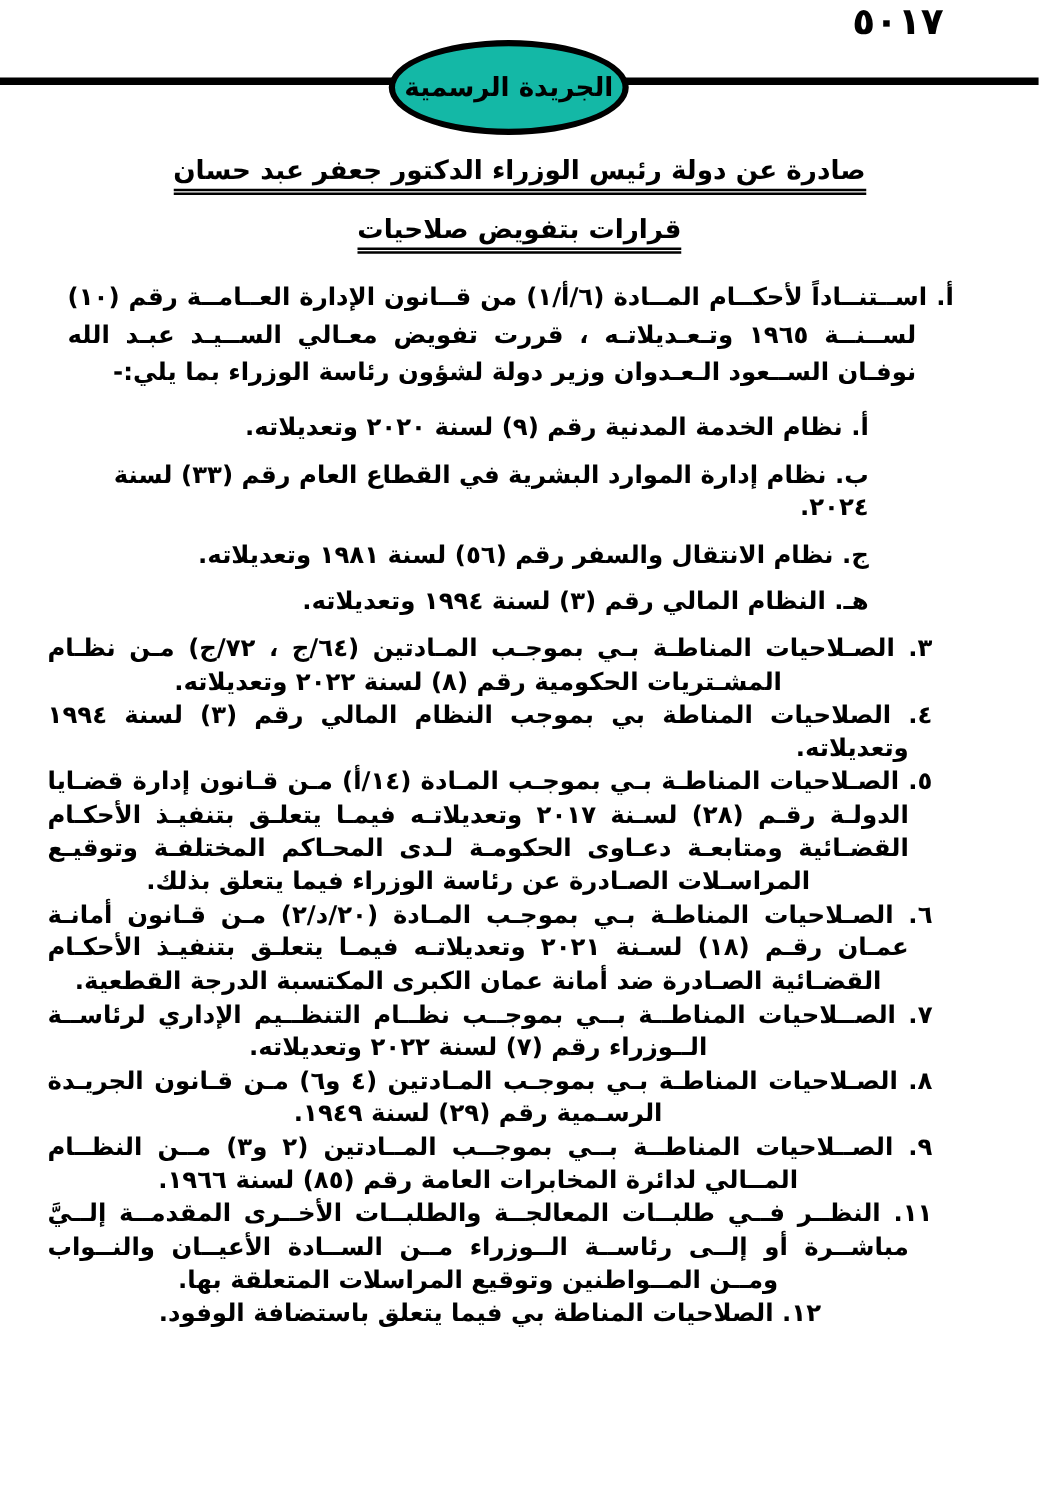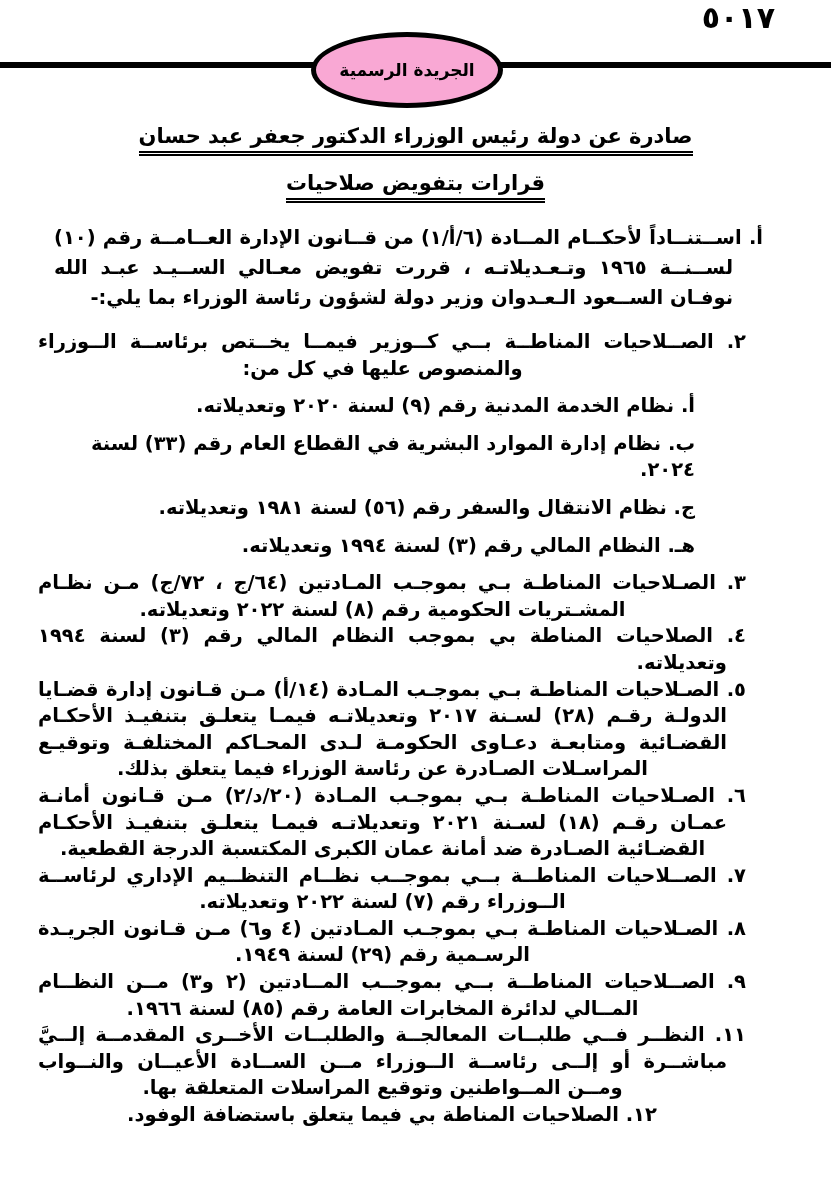--- a/index.html
+++ b/index.html
@@ -6,36 +6,36 @@
   body {
     width: 831px; height: 1200px;
     background: #ffffff; color: #000;
     font-family: "DejaVu Sans", sans-serif;
     font-weight: bold;
     direction: rtl;
     position: relative;
     overflow: hidden;
   }
   .page-number {
-    position: absolute; top: 0; right: 56px;
+    position: absolute; top: 0; right: 76px;
     font-size: 30px; letter-spacing: 9px;
     white-space: nowrap;
   }
   .header-band { position: relative; height: 110px; }
   .header-rule {
     position: absolute; top: 62px; right: 0;
     width: 831px; height: 6px; background: #000;
   }
   .gazette-seal {
     position: absolute; top: 32px; right: 328px;
     width: 182px; height: 66px;
     border: 5px solid #000; border-radius: 50%;
-    background: #f9a8d4;
+    background: #14b8a6;
     display: flex; align-items: center; justify-content: center;
-    font-size: 17px;
+    font-size: 21px;
   }
   .titles { text-align: center; margin-top: 14px; }
   .title-line { margin-bottom: 15px; }
   .title-text {
     display: inline-block;
     font-size: 21px;
     border-bottom: 5px double #000;
     padding-bottom: 3px;
   }
   .content {
@@ -78,21 +78,20 @@
   </div>
 </div>
 
 <div class="content">
 
   <p class="intro"><span class="marker">أ.</span> <span>اســتنــاداً لأحكــام المــادة (٦/أ/١) من قــانون الإدارة العــامــة رقم (١٠) لســنــة ١٩٦٥ وتـعـديلاتـه ، قررت تفويض معـالي الســيـد عبـد الله نوفـان الســعود الـعـدوان وزير دولة لشؤون رئاسة الوزراء بما يلي:-</span></p>
 
   <div class="list">
 
 
-    <p class="item center-last"><span class="marker">٢.</span> <span>الصــلاحيات المناطــة بــي كــوزير فيمــا يخــتص برئاســة الــوزراء والمنصوص عليها في كل من:</span></p>
 
     <div class="subs">
       <p class="sub"><span class="marker">أ.</span> <span>نظام الخدمة المدنية رقم (٩) لسنة ٢٠٢٠ وتعديلاته.</span></p>
       <p class="sub"><span class="marker">ب.</span> <span>نظام إدارة الموارد البشرية في القطاع العام رقم (٣٣) لسنة ٢٠٢٤.</span></p>
       <p class="sub"><span class="marker">ج.</span> <span>نظام الانتقال والسفر رقم (٥٦) لسنة ١٩٨١ وتعديلاته.</span></p>
       <p class="sub"><span class="marker">هـ.</span> <span>النظام المالي رقم (٣) لسنة ١٩٩٤ وتعديلاته.</span></p>
     </div>
 
     <p class="item center-last"><span class="marker">٣.</span> <span>الصـلاحيات المناطـة بـي بموجـب المـادتين (٦٤/ج ، ٧٢/ج) مـن نظـام المشـتريات الحكومية رقم (٨) لسنة ٢٠٢٢ وتعديلاته.</span></p>
 

